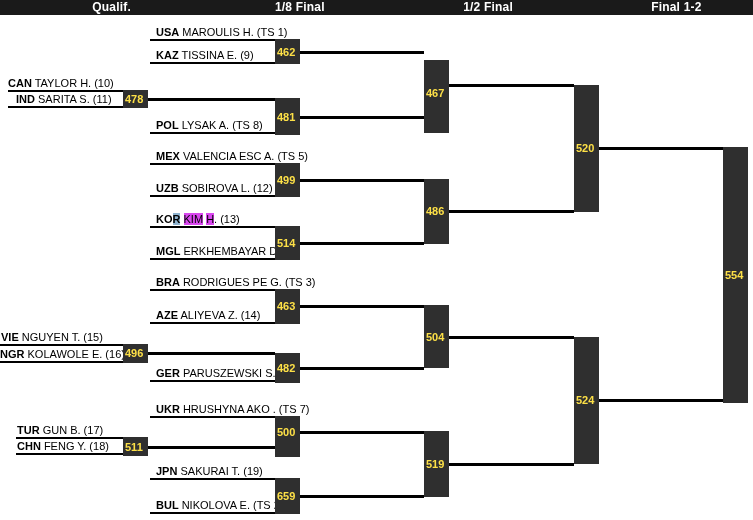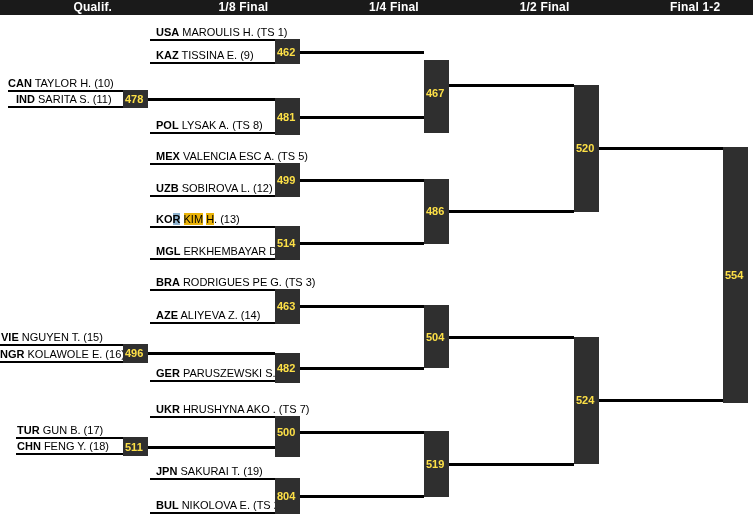--- a/index.html
+++ b/index.html
@@ -14,36 +14,35 @@
   .header .hcol{
     flex:1;color:#ffffff;font-weight:bold;font-size:12px;
     text-align:center;line-height:15px;letter-spacing:.2px;margin-left:35px;
   }
   .hline{position:absolute;background:#000;z-index:1;}
   .label{
     position:absolute;font-size:11px;line-height:14px;height:14px;
     color:#000;white-space:pre;overflow:hidden;z-index:2;
   }
   .label .b{font-weight:bold;}
-  .hl-light{background:#eab308;margin-top:16px;}
+  .hl-light{background:#d946ef;margin-top:16px;}
   .hl-active{background:#8fb3cf;}
   .mbox{position:absolute;width:25px;background:#2f2f2f;z-index:3;}
   .mnum{
     position:absolute;left:2px;transform:translateY(-50%);
     color:#fde047;font-weight:bold;font-size:11px;letter-spacing:0px;
   }
 </style>
 </head>
 <body>
 
 <div class="stage">
   <div class="header">
       <div class="hcol">Qualif.</div>
       <div class="hcol">1/8 Final</div>
-      <div class="hcol">1/4 Final</div>
       <div class="hcol">1/2 Final</div>
       <div class="hcol">Final 1-2</div>
     </div>
   <div>
       <div class="hline" style="left: 8px; top: 90px; width: 115px; height: 2px;"></div>
       <div class="label" style="left: 8px; top: 76px;"><span class="b">CAN</span><span> TAYLOR H. (10)</span></div>
       <div class="hline" style="left: 8px; top: 106px; width: 115px; height: 2px;"></div>
       <div class="label" style="left: 8px; top: 92px; padding-left: 8px;"><span class="b">IND</span><span> SARITA S. (11)</span></div>
       <div class="mbox" style="left: 123px; top: 90px; height: 18px;">
         <span class="mnum" style="top: 9px;">478</span>
@@ -113,21 +112,21 @@
       <div class="label" style="left: 156px; top: 402px;"><span class="b">UKR</span><span> HRUSHYNA AKO . (TS 7)</span></div>
       <div class="mbox" style="left: 275px; top: 416px; height: 41px;">
         <span class="mnum" style="top: 16px;">500</span>
       </div>
       <div class="hline" style="left: 300px; top: 431px; width: 124px; height: 3px;"></div>
       <div class="hline" style="left: 150px; top: 478px; width: 125px; height: 2px;"></div>
       <div class="label" style="left: 156px; top: 464px;"><span class="b">JPN</span><span> SAKURAI T. (19)</span></div>
       <div class="hline" style="left: 150px; top: 512px; width: 125px; height: 2px;"></div>
       <div class="label" style="left: 156px; top: 498px;"><span class="b">BUL</span><span> NIKOLOVA E. (TS 2)</span></div>
       <div class="mbox" style="left: 275px; top: 478px; height: 36px;">
-        <span class="mnum" style="top: 18px;">804</span>
+        <span class="mnum" style="top: 18px;">659</span>
       </div>
       <div class="hline" style="left: 300px; top: 495px; width: 124px; height: 3px;"></div>
       <div class="mbox" style="left: 424px; top: 60px; height: 73px;">
         <span class="mnum" style="top: 33px;">467</span>
       </div>
       <div class="hline" style="left: 449px; top: 84px; width: 125px; height: 3px;"></div>
       <div class="mbox" style="left: 424px; top: 179px; height: 65px;">
         <span class="mnum" style="top: 32px;">486</span>
       </div>
       <div class="hline" style="left: 449px; top: 210px; width: 125px; height: 3px;"></div>

